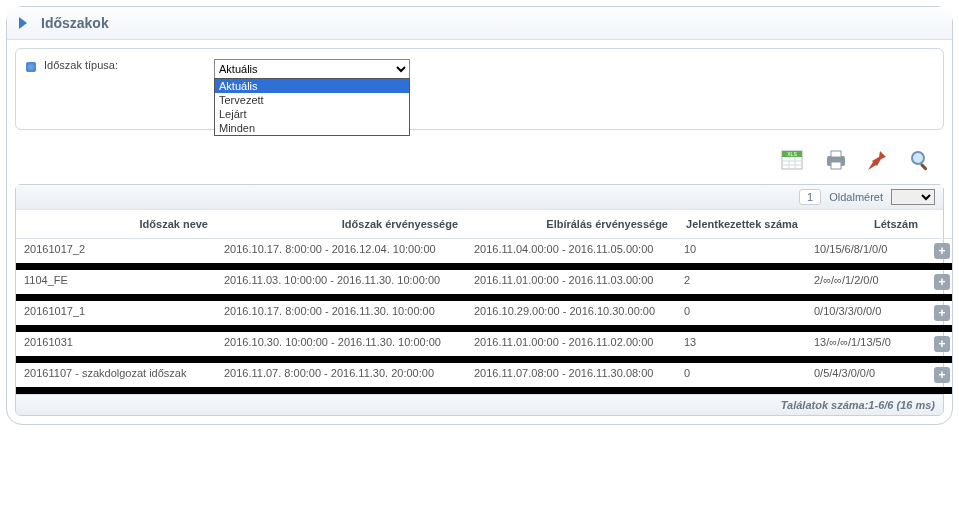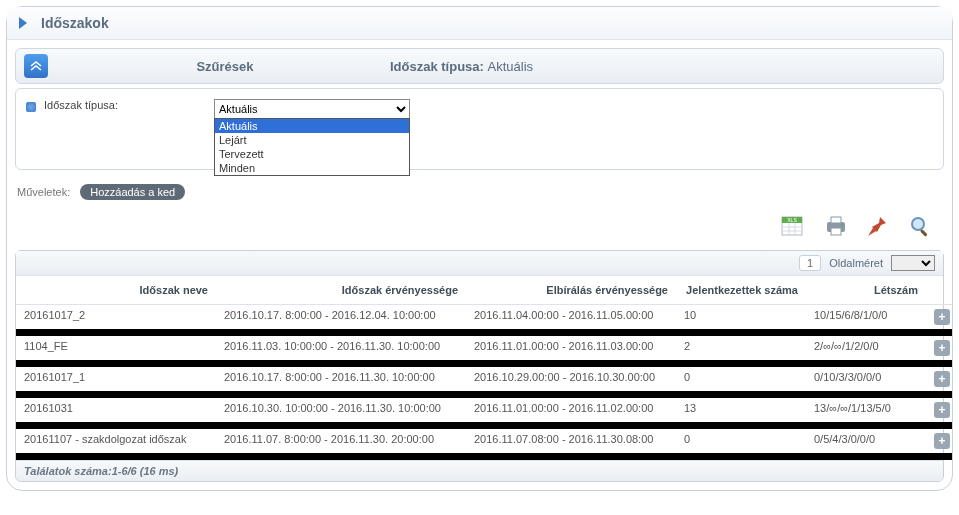--- a/index.html
+++ b/index.html
@@ -153,21 +153,21 @@
   align-items: center;
   justify-content: flex-end;
   padding: 4px 8px;
   background: linear-gradient(to bottom,#f7f9fb,#eaeef3);
   border-bottom: 1px solid #dde3ea;
   gap: 8px;
 }
 .grid-footer {
   border-bottom: none;
   border-top: 1px solid #dde3ea;
-  justify-content: flex-start;
+  justify-content: flex-end;
   font-weight: bold;
   color: #6a7784;
   font-style: italic;
   border-radius: 0 0 6px 6px;
 }
 .page-num {
   background: #fff;
   border: 1px solid #c8d0d8;
   border-radius: 3px;
   padding: 1px 7px;
@@ -225,55 +225,39 @@
 </head>
 <body>
 
 <div class="panel-outer">
   <div class="panel-header">
     <div class="chev"></div>
     <div class="panel-title">Időszakok</div>
   </div>
   <div class="panel-body">
 
-    <div class="filter-bar">
-      <div class="collapse-btn">
-        <svg width="12" height="10" viewBox="0 0 12 10">
-          <path d="M1 5 L6 1 L11 5 M1 9 L6 5 L11 9" stroke="#fff" stroke-width="1.6" fill="none"></path>
-        </svg>
-      </div>
-      <div class="filter-label-1">Szűrések</div>
-      <div class="filter-label-2">
-        <span>Időszak típusa:</span>
-        <span class="val">Aktuális</span>
-      </div>
-    </div>
 
     <div class="filter-content">
       <div class="filter-row">
         <div class="marker"></div>
         <div class="field-label">Időszak típusa:</div>
         <div class="select-wrapper">
           <select class="dd">
             <option>Aktuális</option>
           </select>
           <div class="dropdown-open">
             <div class="opt sel">Aktuális</div>
+            <div class="opt">Tervezett</div>
             <div class="opt">Lejárt</div>
-            <div class="opt">Tervezett</div>
             <div class="opt">Minden</div>
           </div>
         </div>
       </div>
     </div>
 
-    <div class="ops-row">
-      <span class="lbl">Műveletek:</span>
-      <span class="chip">Hozzáadás a ked</span>
-    </div>
 
     <div class="toolbar">
       <div class="tool-icon">
         <svg width="26" height="24" viewBox="0 0 26 24">
           <rect x="1" y="3" width="20" height="18" fill="#fff" stroke="#b0b8c0"></rect>
           <rect x="1" y="3" width="20" height="6" fill="#5fae4e"></rect>
           <text x="11" y="8" font-size="5" fill="#fff" text-anchor="middle" font-family="Arial">XLS</text>
           <line x1="1" y1="13" x2="21" y2="13" stroke="#d4dae1"></line>
           <line x1="1" y1="17" x2="21" y2="17" stroke="#d4dae1"></line>
           <line x1="8" y1="9" x2="8" y2="21" stroke="#d4dae1"></line>

